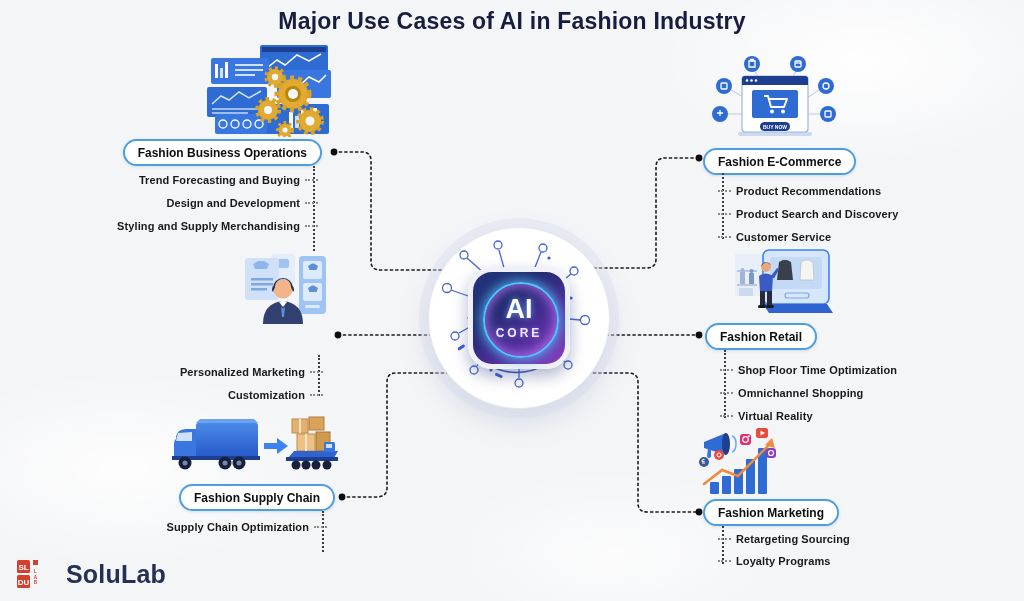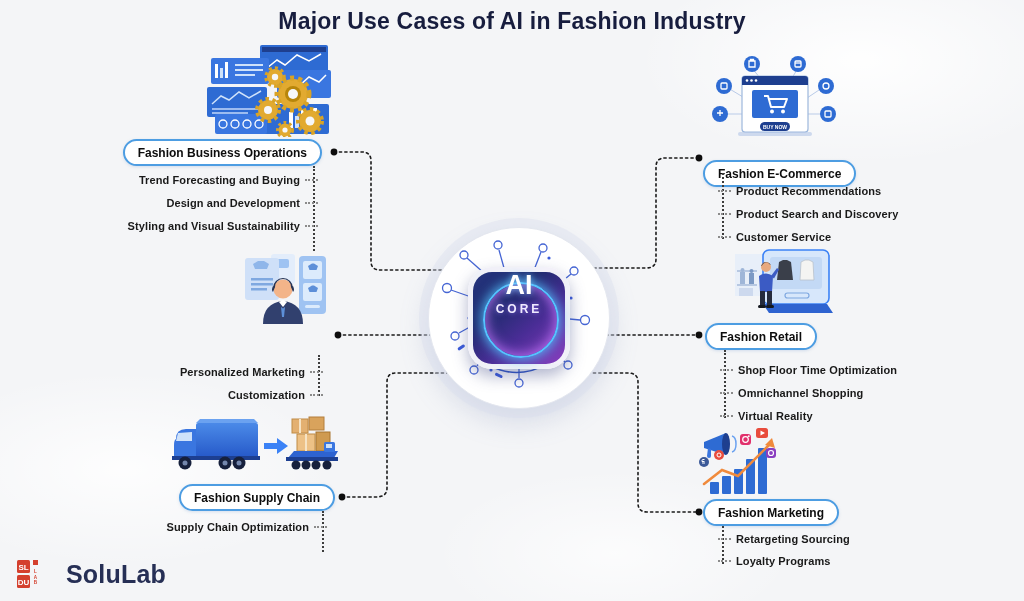--- a/index.html
+++ b/index.html
@@ -47,21 +47,21 @@
     background:linear-gradient(140deg,#25347e 0%,#1f2b6e 32%,#4a2d96 62%,var(--chip-purple,#8a3fc0) 100%);
     box-shadow:0 7px 16px rgba(60,70,130,.4);
   }
   .chip .glow{
     position:absolute;left:50%;top:50%;width:72px;height:72px;margin:-36px 0 0 -36px;border-radius:50%;
     border:2px solid var(--chip-glow-cyan,#55c3ff);
     box-shadow:0 0 12px 2px rgba(85,195,255,.85), inset 0 0 12px 2px rgba(200,120,255,.75);
   }
   .chip .ctext{
     position:absolute;left:0;top:0;width:100%;height:100%;
-    display:flex;flex-direction:column;align-items:center;justify-content:flex-start;color:#fff;
+    display:flex;flex-direction:column;align-items:center;justify-content:center;color:#fff;
   }
   .chip .l1{font-size:27px;font-weight:800;line-height:1;text-shadow:0 0 6px rgba(120,200,255,.8);}
   .chip .l2{font-size:12px;font-weight:700;letter-spacing:3px;margin-top:3px;color:#efeaff;text-shadow:0 0 5px rgba(160,120,255,.8);}
   
   .logo{position:absolute;left:16px;top:559px;display:flex;align-items:center;gap:20px;}
   .logo .word{font-size:25px;font-weight:600;color:var(--logo-navy,#262f55);letter-spacing:.2px;}
 </style>
 </head>
 <body>
 
@@ -187,21 +187,21 @@
   <div class="items leftcol" style="top:168px;right:706px">
     <div class="row">
         <span class="txt">Trend Forecasting and Buying</span>
         <span class="leader"></span>
       </div>
     <div class="row">
         <span class="txt">Design and Development</span>
         <span class="leader"></span>
       </div>
     <div class="row">
-        <span class="txt">Styling and Visual Sustainability</span>
+        <span class="txt">Styling and Supply Merchandising</span>
         <span class="leader"></span>
       </div>
   </div>
 
   <svg class="icon" style="left:243px;top:252px" width="85" height="72" viewBox="0 0 85 72">
     <rect x="28" y="2" width="24" height="30" rx="3" fill="#e3edfb"></rect>
     <rect x="34" y="7" width="12" height="9" rx="2" fill="#9fc3f2"></rect>
     <rect x="2" y="6" width="34" height="42" rx="3" fill="#cfe0f8"></rect>
     <path d="M10 12 l5 -3 h6 l5 3 l-2 5 h-12 Z" fill="#8fb6ea"></path>
     <rect x="8" y="26" width="22" height="2.5" fill="#7fa8e0"></rect>
@@ -316,21 +316,21 @@
     <g fill="none" stroke="#fff" stroke-width="1.3">
       <rect x="9" y="27" width="6" height="6" rx="1"></rect>
       <path d="M5 57 h6 M8 54 v6"></path>
       <path d="M37 5 h6 v6 h-6 Z M38.5 5 v-1.5 h3 v1.5"></path>
       <rect x="83" y="5" width="6" height="6" rx="1"></rect>
         <line x1="83" y1="7" x2="89" y2="7"></line>
       <circle cx="114" cy="30" r="3"></circle>
       <rect x="113" y="55" width="6" height="6" rx="1"></rect>
     </g>
   </svg>
-  <div class="label-box" style="left:703px;top:160px">
+  <div class="label-box" style="left:703px;top:148px">
     <span>Fashion E-Commerce</span>
   </div>
   <div class="vline" style="left:722px;top:173px;height:66px"></div>
   <div class="items rightcol" style="top:179px;left:718px">
     <div class="row">
         <span class="leader"></span>
         <span class="txt">Product Recommendations</span>
       </div>
     <div class="row">
         <span class="leader"></span>

